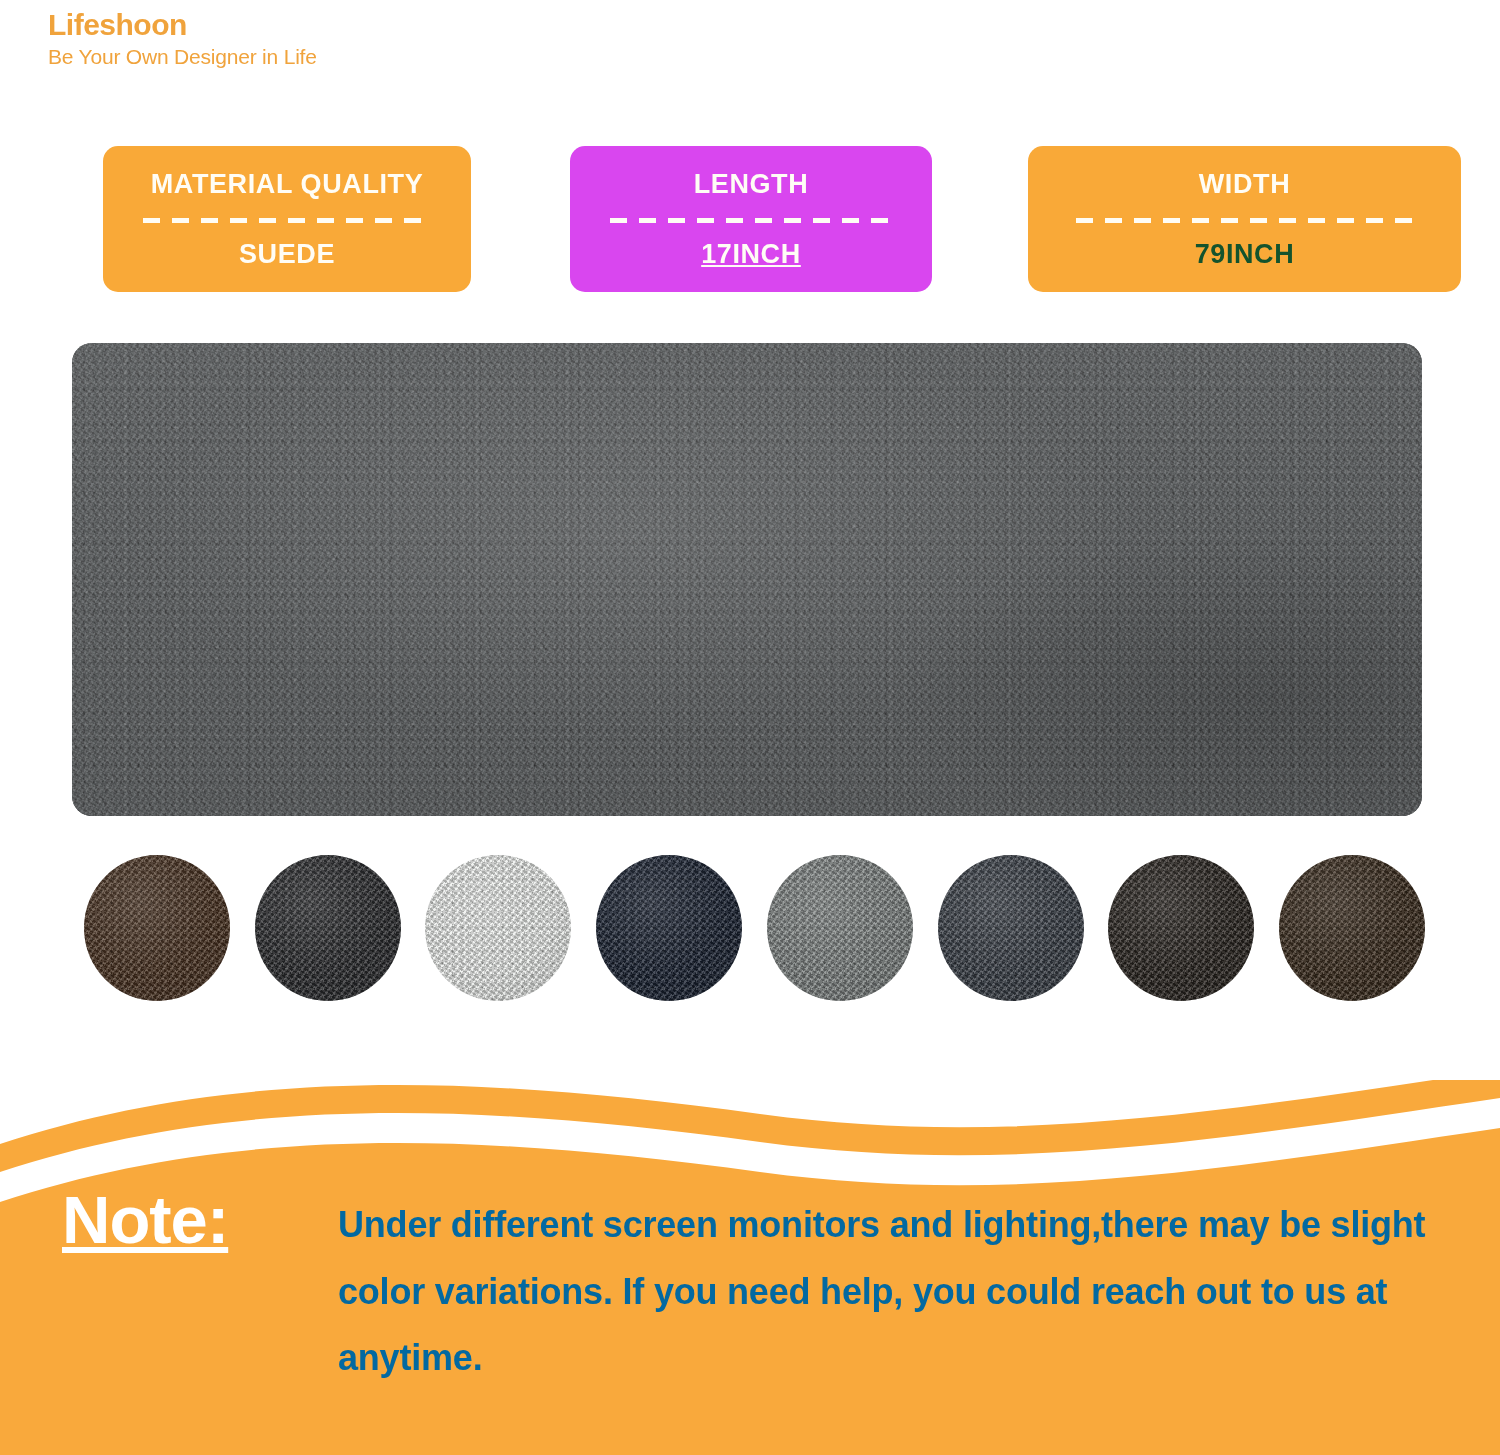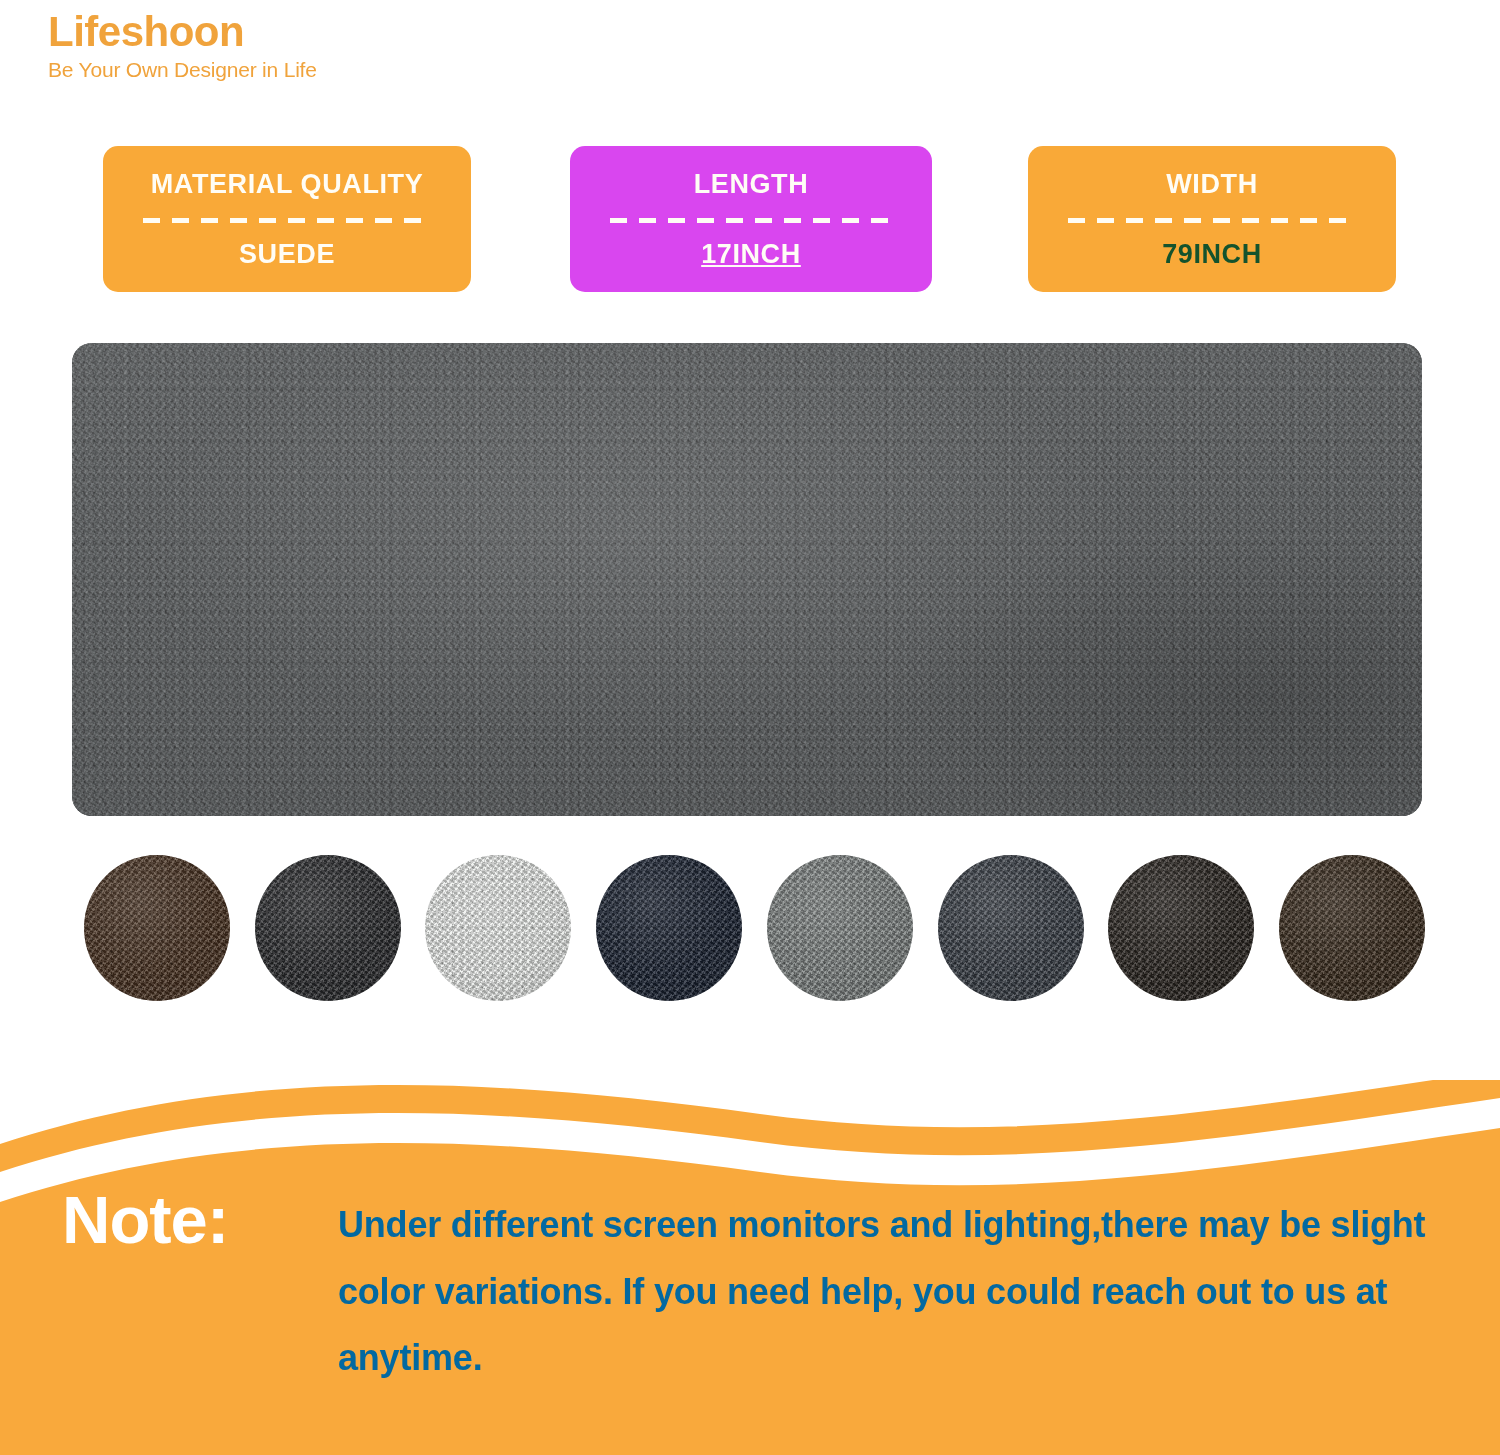--- a/index.html
+++ b/index.html
@@ -15,21 +15,21 @@
     font-family: "Liberation Sans", sans-serif;
   }
 
   
   .brand {
     position: absolute;
     left: 48px;
     top: 8px;
   }
   .brand-name {
-    font-size: 42px;
+    font-size: 30px;
     font-weight: bold;
     color: #f0a33c;
     line-height: 1.12;
     letter-spacing: -0.5px;
   }
   .brand-tagline {
     font-size: 21px;
     font-weight: normal;
     color: #f0a33c;
     line-height: 1.2;
@@ -52,21 +52,21 @@
     background: #f9a938;
     border-radius: 15px;
     box-sizing: border-box;
     display: flex;
     flex-direction: column;
     align-items: center;
     justify-content: center;
   }
   .spec-badge.b1 { left: 0px;   width: 368px; }
   .spec-badge.b2 { left: 467px; width: 362px; }
-  .spec-badge.b3 { left: 925px; width: 368px; }
+  .spec-badge.b3 { left: 925px; width: 433px; }
 
   .spec-label {
     font-size: 27px;
     font-weight: bold;
     color: #fffdf5;
     letter-spacing: 0.6px;
     line-height: 1;
     text-align: right;
   }
   .spec-divider {
@@ -179,20 +179,21 @@
   }
   .note-heading {
     position: absolute;
     left: 62px;
     top: 106px;
     font-size: 67px;
     font-weight: bold;
     color: #ffffff;
     line-height: 1;
     letter-spacing: -1px;
+    text-decoration: underline;
   }
   .note-text {
     position: absolute;
     left: 338px;
     top: 112px;
     width: 1110px;
     font-size: 36px;
     font-weight: bold;
     color: #ffffff;
     line-height: 1.85;

